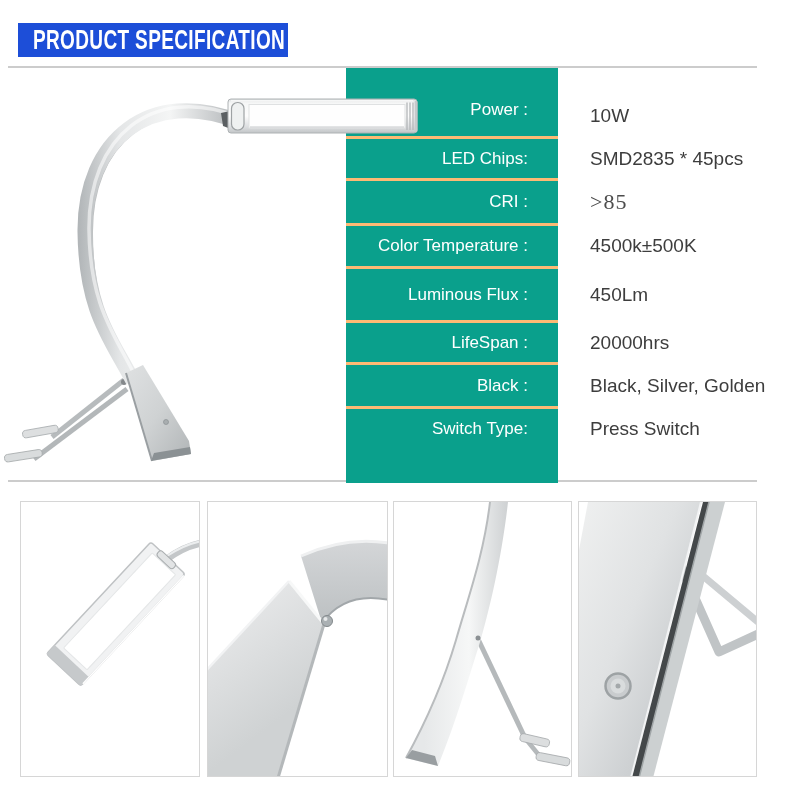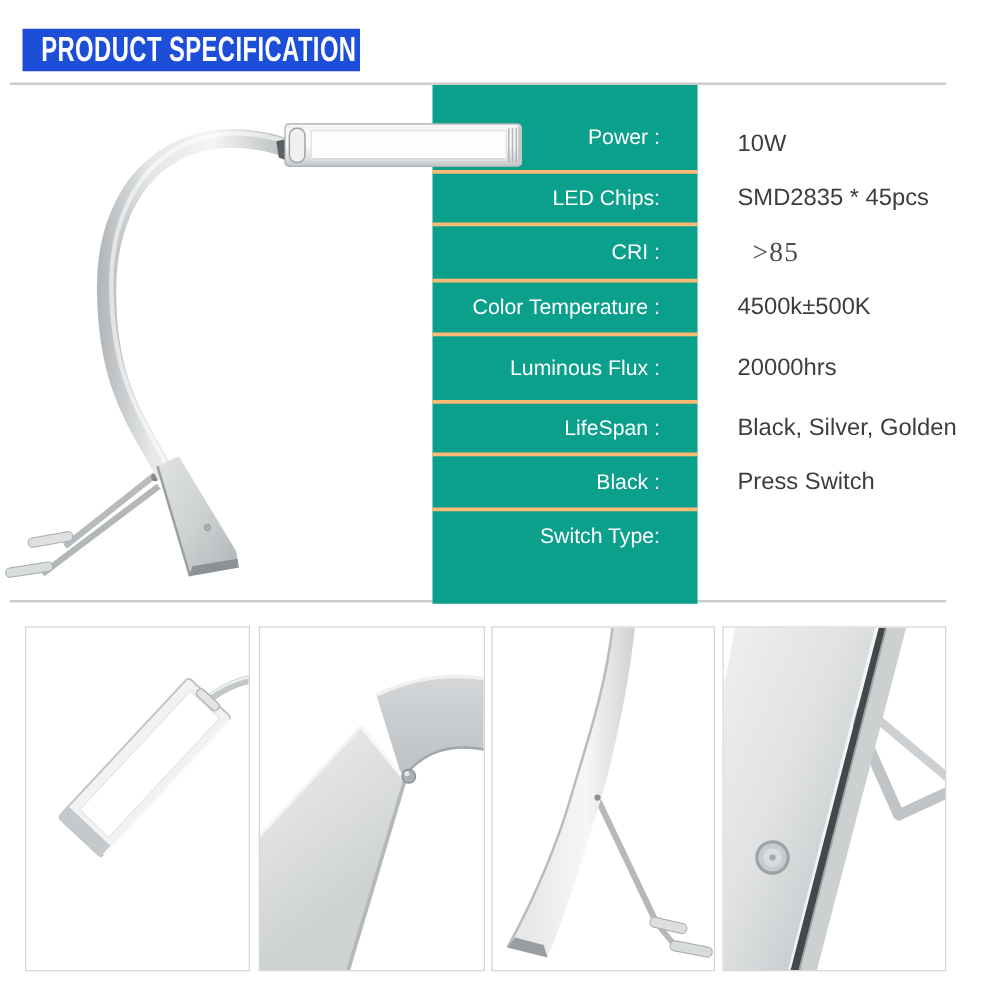--- a/index.html
+++ b/index.html
@@ -48,26 +48,26 @@
   .spec-values{
     position:absolute;left:590px;top:68px;width:205px;height:415px;z-index:2;
   }
   .vrow{
     display:flex;align-items:center;justify-content:flex-start;
     color:#3d3d3d;font-size:19px;white-space:nowrap;
   }
   .vrow + .vrow{border-top:3px solid transparent;}
   .vrow:nth-child(1){height:68px;padding-top:28px;}
   .vrow:nth-child(2){height:42px;}
-  .vrow:nth-child(3){height:45px;margin-left:12px;}
+  .vrow:nth-child(3){height:45px;}
   .vrow:nth-child(4){height:43px;}
   .vrow:nth-child(5){height:54px;}
   .vrow:nth-child(6){height:42px;}
   .vrow:nth-child(7){height:44px;}
-  .vrow:nth-child(8){height:77px;padding-bottom:34px;font-family:Liberation Serif, serif;}
+  .vrow:nth-child(8){height:77px;padding-bottom:34px;}
   .vrow.serif{
     font-family:"Liberation Serif","DejaVu Serif",serif;
     font-size:22px;color:#4c4c4c;letter-spacing:1px;
   }
 
   
   .main-photo{position:absolute;left:0;top:80px;width:430px;height:400px;z-index:3;}
 
   
   .thumb{
@@ -99,20 +99,21 @@
   <div class="lrow">LifeSpan :</div>
   <div class="lrow">Black :</div>
   <div class="lrow">Switch Type:</div>
 </div>
 
 <div class="spec-values">
   <div class="vrow">10W</div>
   <div class="vrow">SMD2835 * 45pcs</div>
   <div class="vrow serif">&gt;85</div>
   <div class="vrow">4500k±500K</div>
+  <div class="vrow">450Lm</div>
   <div class="vrow">20000hrs</div>
   <div class="vrow">Black, Silver, Golden</div>
   <div class="vrow">Press Switch</div>
 </div>
 
 <svg class="main-photo" viewBox="0 0 430 400" xmlns="http://www.w3.org/2000/svg">
   <defs>
     <linearGradient id="gMetalH" gradientUnits="userSpaceOnUse" x1="60" y1="0" x2="260" y2="0">
       <stop offset="0" stop-color="#9ba0a3"></stop>
       <stop offset=".3" stop-color="#e4e6e7"></stop>

